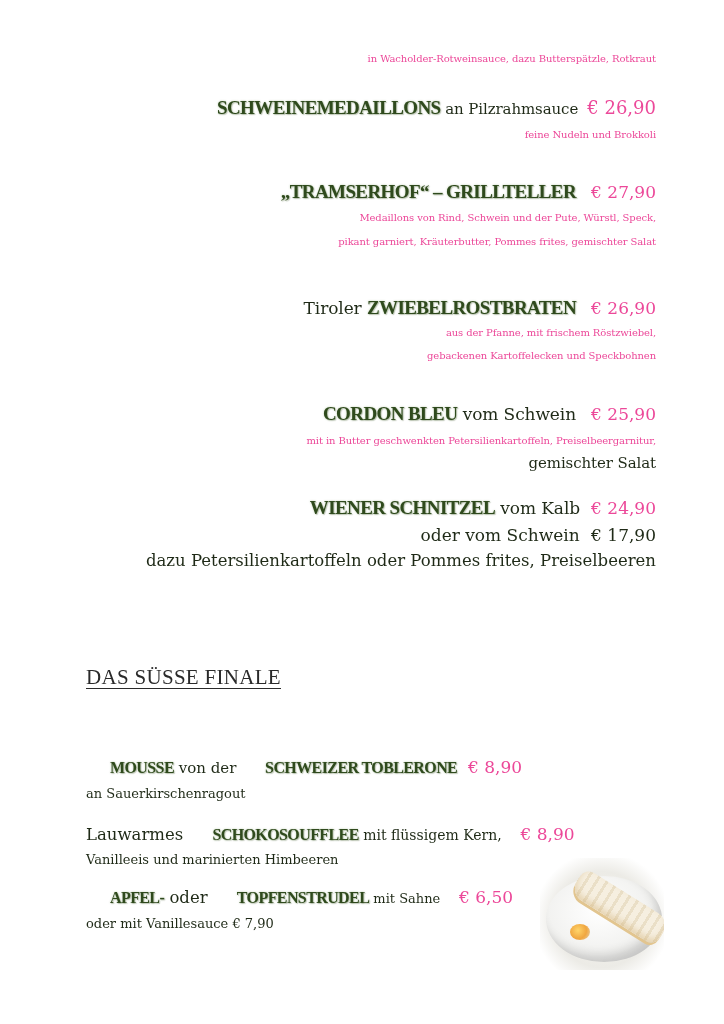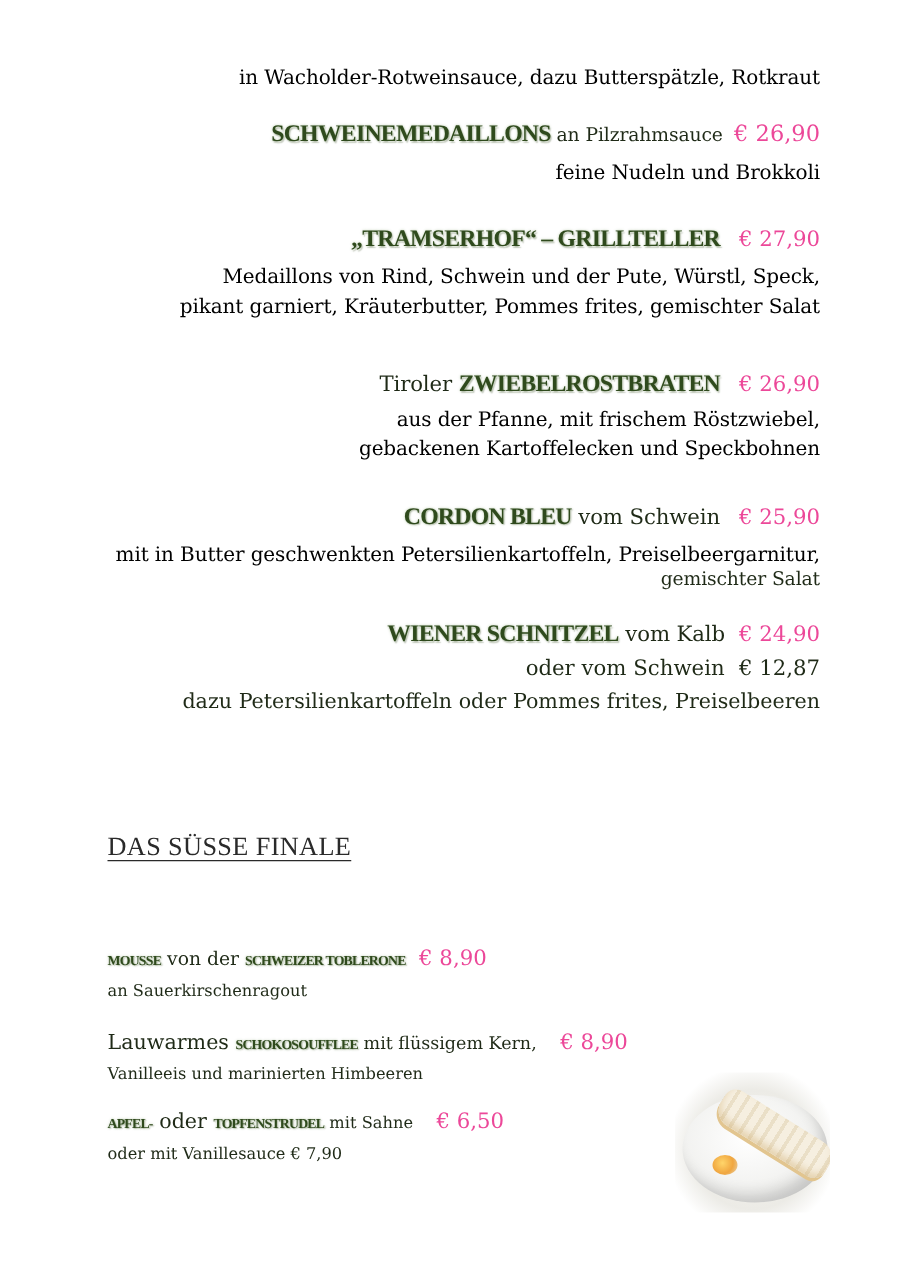--- a/index.html
+++ b/index.html
@@ -22,22 +22,22 @@
     }
     .line {
       position: absolute;
       white-space: nowrap;
       line-height: 1;
     }
     .right { right: 68px; text-align: right; }
     .left { left: 86px; text-align: left; }
 
     .desc {
-      font-size: 16px;
-      color: #000000;
+      font-size: 10px;
+      color: #ec4899;
       letter-spacing: -0.1px;
     }
     .desc-lg {
       font-size: 15px;
       color: #1f2a17;
       letter-spacing: -0.1px;
     }
     .hl {
       font-family: "Liberation Serif", "DejaVu Serif", serif;
       font-weight: bold;
@@ -62,21 +62,21 @@
       font-size: 21px;
       color: #2a2a2a;
       letter-spacing: 0.3px;
       text-decoration: underline;
       text-decoration-thickness: 1px;
       text-underline-offset: 4px;
       font-weight: normal;
     }
 
     .dessert-title { font-size: 15px; color: #1f2a17; }
-    .dessert-title .hl { font-size: 11px; }
+    .dessert-title .hl { font-size: 16px; margin-left: 24px; }
     .dessert-desc { font-size: 13px; color: #1f2a17; }
 
     .strudel-photo {
       position: absolute;
       left: 540px;
       top: 858px;
       width: 124px;
       height: 112px;
       border-radius: 18px;
       background: radial-gradient(ellipse at 50% 55%, #f7f5ee 0%, #ecebe6 55%, rgba(255,255,255,0) 78%);
@@ -142,21 +142,21 @@
     <span>mit in Butter geschwenkten Petersilienkartoffeln, Preiselbeergarnitur,</span>
   </div>
   <div class="line right desc-lg" style="top:456px;">gemischter Salat</div>
 
   <div class="line right title-row" style="top:498px;">
     <span class="hl">WIENER SCHNITZEL</span><span class="desc-lg" style="font-size:17px;"> vom Kalb</span>
     <span class="price" style="font-size:17px;margin-left:6px;">€ 24,90</span>
   </div>
   <div class="line right mid" style="top:527px;font-size:17px;">
     <span>oder vom Schwein</span>
-    <span style="margin-left:6px;">€ 12,87</span>
+    <span style="margin-left:6px;">€ 17,90</span>
   </div>
   <div class="line right mid" style="top:553px;font-size:16.5px;">dazu Petersilienkartoffeln oder Pommes frites, Preiselbeeren</div>
 
   <div class="section-title">DAS SÜSSE FINALE</div>
 
   <div class="line left dessert-title" style="top:759px;">
     <span class="hl">MOUSSE</span><span> von der </span><span class="hl">SCHWEIZER TOBLERONE</span>
     <span class="price" style="font-size:17px;margin-left:6px;">€ 8,90</span>
   </div>
   <div class="line left dessert-desc" style="top:787px;">an Sauerkirschenragout</div>

